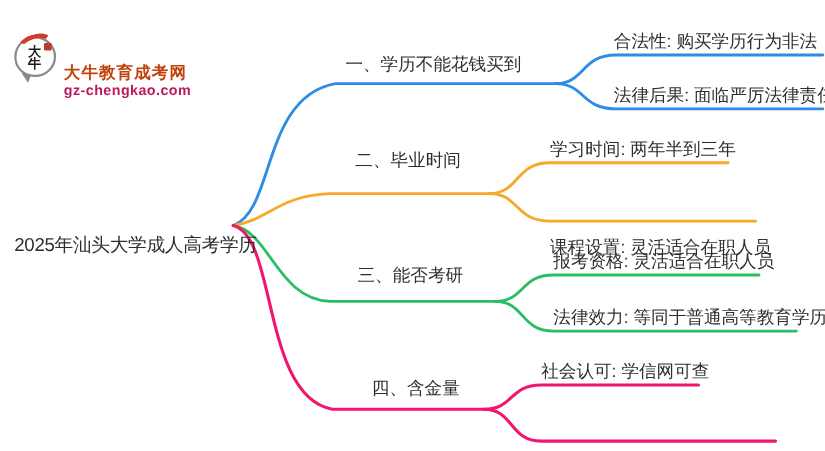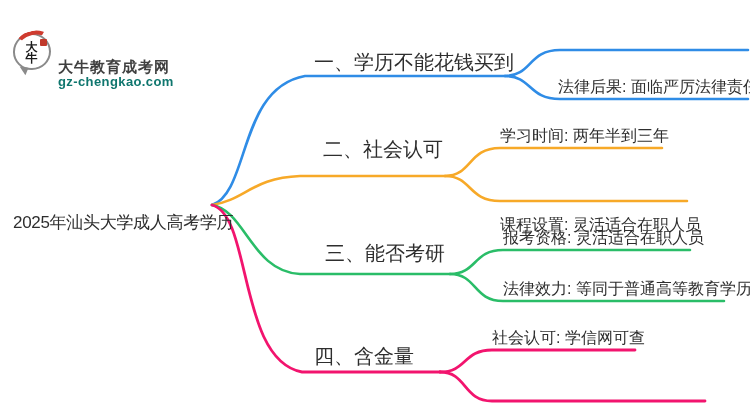--- a/index.html
+++ b/index.html
@@ -32,21 +32,21 @@
     position:absolute;left:4px;bottom:-7px;width:0;height:0;
     border-left:7px solid transparent;border-right:2px solid transparent;
     border-top:8px solid #8a8a8a;transform:rotate(8deg);
   }
   .logo-title{font-size:15px;font-weight:bold;letter-spacing:1px;line-height:17px;}
   .logo-subtitle{font-size:13px;font-weight:bold;letter-spacing:.4px;line-height:14px;}
 
   
   .node{position:absolute;white-space:nowrap;color:#2e2e2e;}
   .central{font-size:17px;letter-spacing:-0.3px;margin-top:18px;}
-  .blabel{font-size:20px;}
+  .blabel{font-size:16px;}
   .clabel{font-size:16px;}
 </style>
 </head>
 <body>
 
 <div class="canvas">
 
   <svg class="links" viewBox="0 0 750 410">
     <g fill="none" stroke-width="2.6" stroke-linecap="round" stroke="#2f8ce6">
       <path d="M212,205 C250,192 238,88 305,76 L505,76"></path>
@@ -72,32 +72,33 @@
 
   <header class="logo">
     <div class="bubble">
       <span class="bubble-arc"></span>
       <span class="bubble-text">大
 牛</span>
       <span class="bubble-seal" style="background: rgb(192, 57, 43);"></span>
       <span class="bubble-tail"></span>
     </div>
     <div class="logo-text">
-      <div class="logo-title" style="color: #404040; margin-top: 44px;">大牛教育成考网</div>
-      <div class="logo-subtitle" style="color: #0f766e;">gz-chengkao.com</div>
+      <div class="logo-title" style="color: #c2410c; margin-top: 44px;">大牛教育成考网</div>
+      <div class="logo-subtitle" style="color: #be185d;">gz-chengkao.com</div>
     </div>
   </header>
 
   <div class="node central" style="left:13px;top:193px;">2025年汕头大学成人高考学历</div>
 
   <div class="node blabel" style="left:314px;top:49px;">一、学历不能花钱买到</div>
-  <div class="node blabel" style="left:323px;top:136px;">二、社会认可</div>
+  <div class="node blabel" style="left:323px;top:136px;">二、毕业时间</div>
   <div class="node blabel" style="left:325px;top:240px;">三、能否考研</div>
-  <div class="node blabel" style="left:314px;top:343px;">四、含金量</div>
+  <div class="node blabel" style="left:338px;top:343px;">四、含金量</div>
 
+  <div class="node clabel" style="left:558px;top:28px;">合法性: 购买学历行为非法</div>
   <div class="node clabel" style="left:558px;top:77px;">法律后果: 面临严厉法律责任</div>
 
   <div class="node clabel" style="left:500px;top:126px;">学习时间: 两年半到三年</div>
   <div class="node clabel" style="left:500px;top:179px;margin-top:36px;">课程设置: 灵活适合在职人员</div>
 
   <div class="node clabel" style="left:503px;top:228px;">报考资格: 灵活适合在职人员</div>
   <div class="node clabel" style="left:503px;top:279px;">法律效力: 等同于普通高等教育学历</div>
 
   <div class="node clabel" style="left:492px;top:328px;text-align:right;">社会认可: 学信网可查</div>
 

